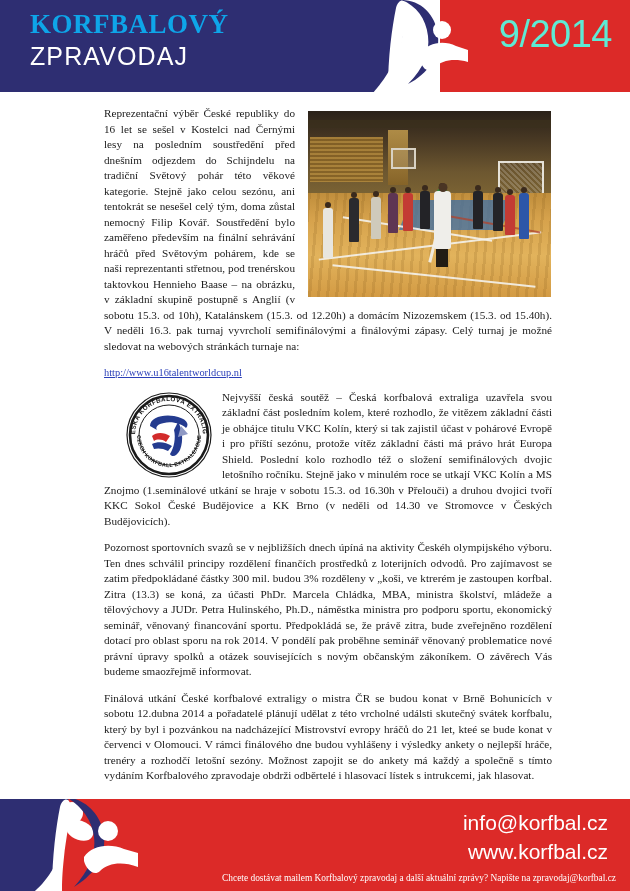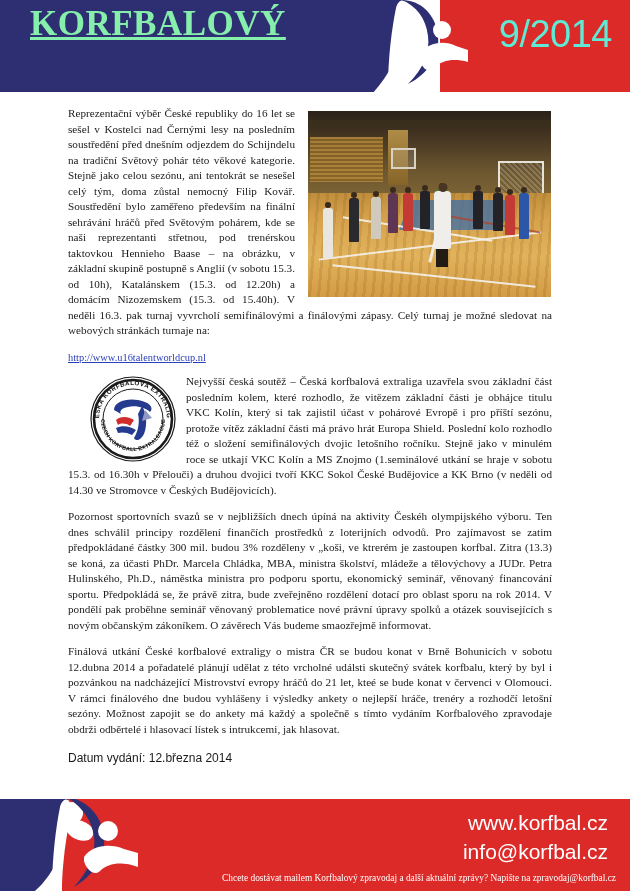--- a/index.html
+++ b/index.html
@@ -41,26 +41,25 @@
   }
   .header-title-block {
     position: absolute;
     left: 30px;
     top: 8px;
     z-index: 4;
   }
   .title-line1 {
     font-family: "Liberation Serif", serif;
     font-weight: bold;
-    font-size: 35px;
-    color: #86efac;
+    font-size: 27px;
+    color: #0ea5e9;
     letter-spacing: 0.5px;
     line-height: 32px;
     white-space: nowrap;
-    text-decoration: underline;
   }
   .title-line2 {
     font-family: "Liberation Sans", sans-serif;
     font-weight: normal;
     font-size: 25px;
     color: #ffffff;
     letter-spacing: 1.1px;
     line-height: 32px;
     white-space: nowrap;
   }
@@ -88,21 +87,21 @@
     left: 28px;
     top: -4px;
     width: 110px;
     height: 100px;
     z-index: 3;
   }
 
   
   .page-body {
     position: relative;
-    padding: 14px 78px 0 68px;
+    padding: 14px 78px 0 104px;
     box-sizing: border-box;
     width: 630px;
   }
 
   .photo {
     float: right;
     width: 243px;
     height: 186px;
     margin: 4px 0 6px 12px;
     background: #20180e;
@@ -277,20 +276,21 @@
       <circle cx="50" cy="16" r="10" fill="#ffffff"></circle>
       <path d="M44 30 C44 24 52 21 60 24 C70 28 74 34 70 40 C66 46 56 44 50 40 C46 37 44 34 44 30 Z" fill="#ffffff"></path>
       <path d="M44 2 C62 2 78 16 80 38 C82 58 70 76 50 86 C66 70 72 54 70 38 C68 20 58 8 44 2 Z" fill="#2e2e72"></path>
       <circle cx="84" cy="32" r="9" fill="#ffffff"></circle>
       <path d="M62 56 C70 44 86 42 98 48 L110 52 L110 64 C96 60 84 62 76 70 C70 76 64 70 62 62 Z" fill="#ffffff"></path>
     </svg>
   </div>
 
   <div class="header-title-block">
     <div class="title-line1">KORFBALOVÝ</div>
+    <div class="title-line2">ZPRAVODAJ</div>
   </div>
 
   <div class="issue-number">9/2014</div>
 </div>
 
 <div class="page-body">
 
   <div class="photo">
     <div class="gym-wall"></div>
     <div class="gym-beam"></div>
@@ -394,18 +394,18 @@
       <path d="M24 98 C24 62 28 32 32 12 C34 4 40 2 42 8 C44 16 38 42 36 62 C34 80 34 90 34 98 Z" fill="#ffffff"></path>
       <circle cx="44" cy="18" r="11" fill="#ffffff"></circle>
       <path d="M38 32 C38 26 46 23 54 26 C64 30 68 36 64 42 C60 48 50 46 44 42 C40 39 38 36 38 32 Z" fill="#ffffff"></path>
       <path d="M38 2 C58 4 74 20 76 42 C78 62 66 80 46 92 C62 74 68 58 66 42 C64 24 52 10 38 2 Z" fill="#2e2e72"></path>
       <circle cx="80" cy="36" r="10" fill="#ffffff"></circle>
       <path d="M56 62 C64 50 82 48 96 54 L110 58 L110 72 C94 66 80 68 72 76 C66 82 58 74 56 66 Z" fill="#ffffff"></path>
     </svg>
   </div>
 
   <div class="footer-contact">
+    <div class="contact-line">info@korfbal.cz</div>
     <div class="contact-line">www.korfbal.cz</div>
-    <div class="contact-line">info@korfbal.cz</div>
   </div>
 
   <div class="footer-note">Chcete dostávat mailem Korfbalový zpravodaj a další aktuální zprávy? Napište na zpravodaj@korfbal.cz</div>
 </div>
 
 </body></html>

